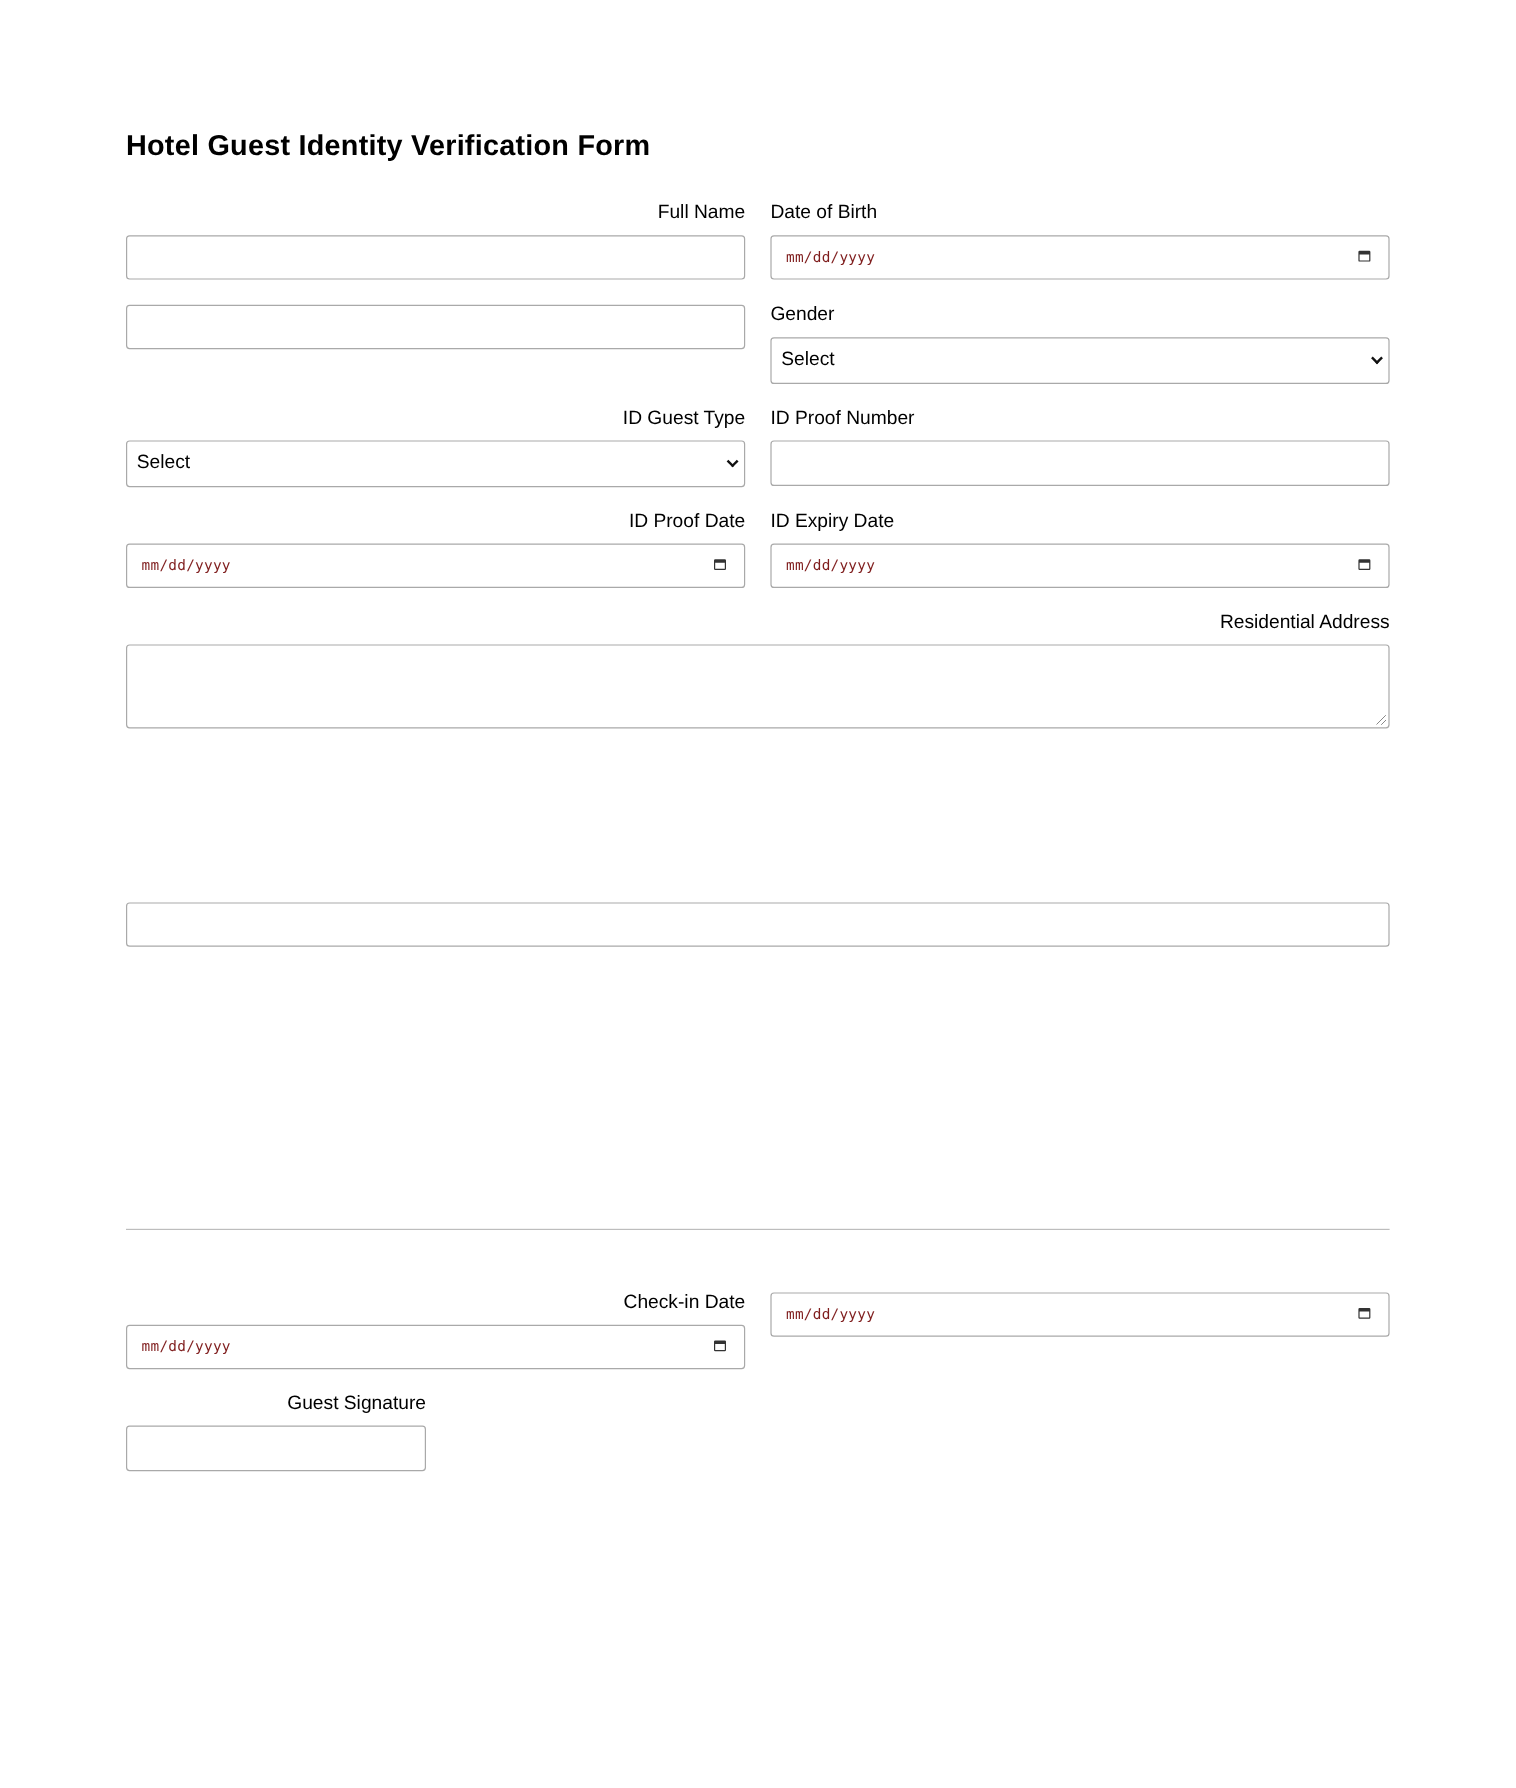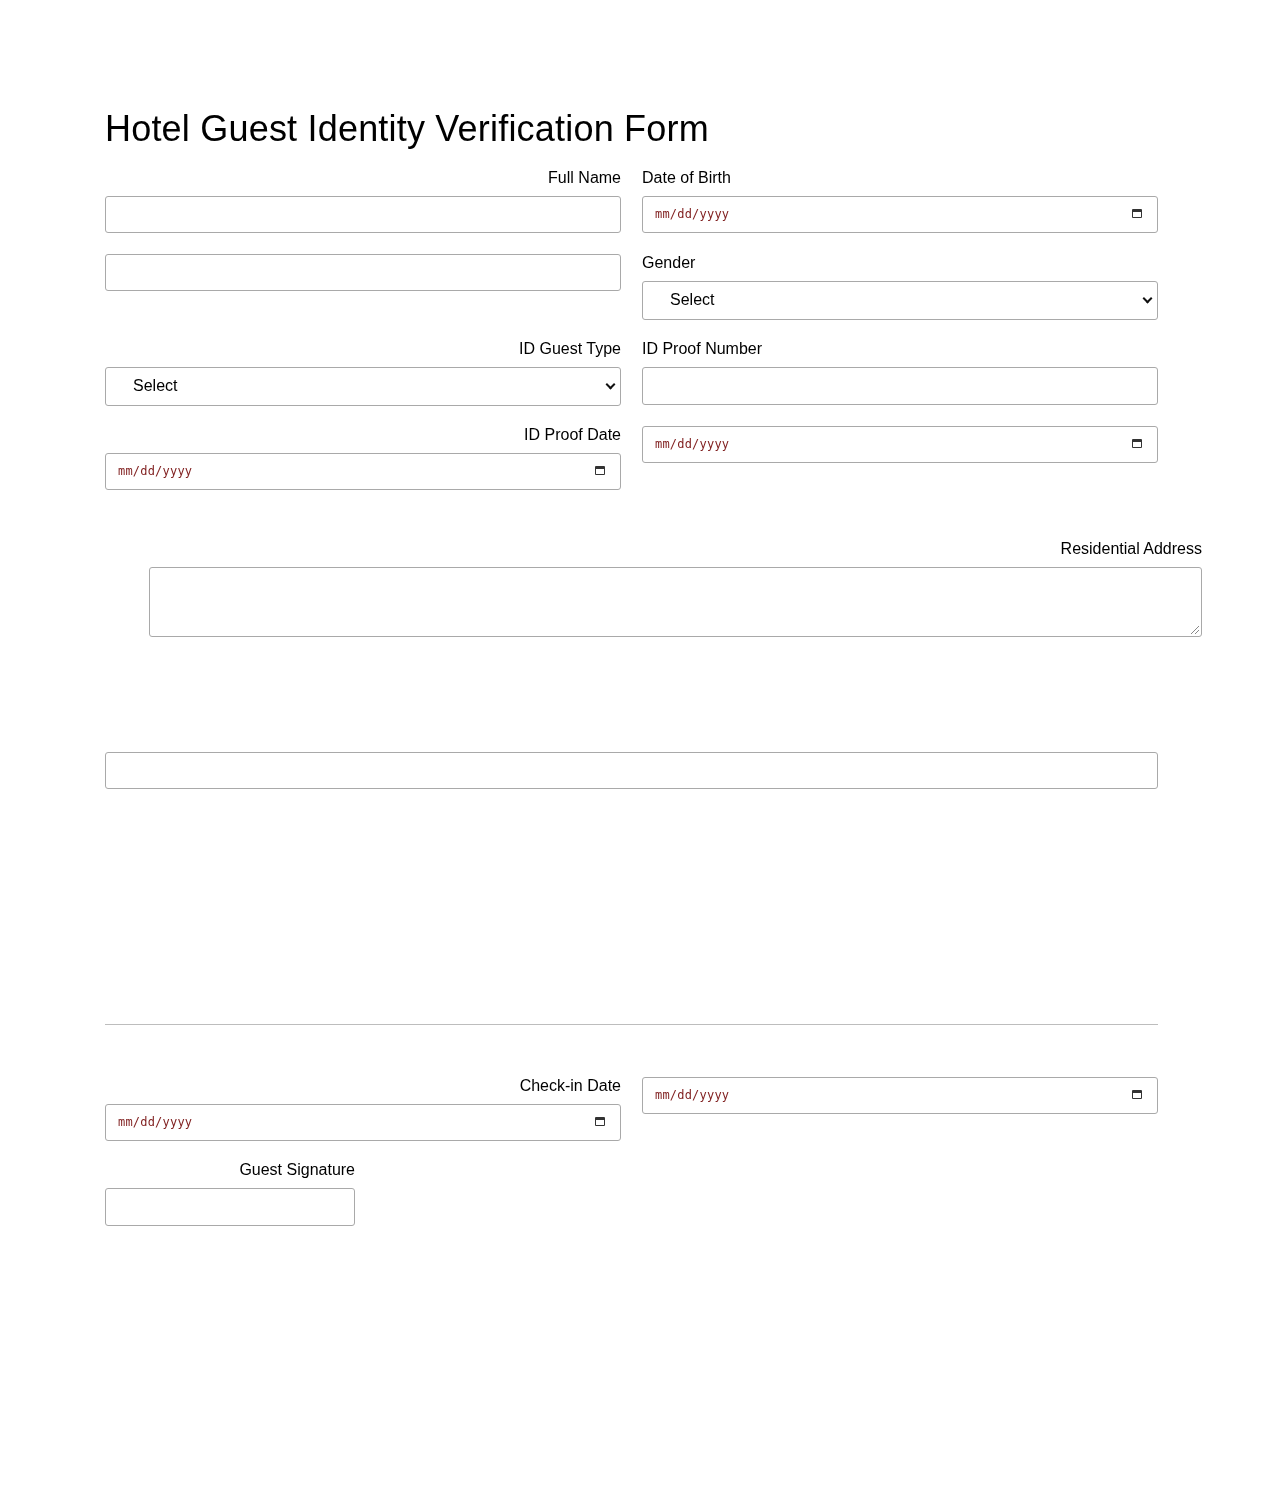--- a/index.html
+++ b/index.html
@@ -1,29 +1,29 @@
 <!DOCTYPE html>
 <html><head>
 <meta charset="utf-8">
 <style>
   html, body { margin: 0; padding: 0; background: #ffffff; }
   body { width: 1263px; height: 1490px; position: relative; font-family: "Liberation Sans", sans-serif; color: #000; }
   .form { position: absolute; left: 105px; top: 0; width: 1053px; }
-  .title { position: absolute; left: 0; top: 108px; margin: 0; font-size: 36px; font-weight: normal; letter-spacing: 0.2px; white-space: nowrap; }
+  .title { position: absolute; left: 0; top: 108px; margin: 0; font-size: 24px; font-weight: bold; letter-spacing: 0.2px; white-space: nowrap; }
   .field { position: absolute; width: 516px; }
   .field.full { width: 1053px; }
   .col-left { left: 0; text-align: right; }
   .col-right { left: 537px; }
   .label { display: block; font-size: 16px; line-height: 18px; height: 18px; margin-bottom: 9px; white-space: nowrap; }
   .box { box-sizing: border-box; width: 100%; height: 37px; border: 1px solid #a9a9a9; border-radius: 3px; background: #fff; position: relative; }
   .box.select { height: 39px; }
   .box.textarea { height: 70px; }
   .date-text { position: absolute; left: 12px; top: 10px; font-family: "DejaVu Sans Mono", monospace; font-size: 12px; color: #7f1d1d; letter-spacing: 0.2px; }
   .cal-icon { position: absolute; right: 15px; top: 12px; width: 10px; height: 9px; border: 1.5px solid #333; border-top-width: 3px; border-radius: 1px; box-sizing: border-box; }
-  .select-text { position: absolute; left: 27px; top: 9px; font-size: 16px; }
+  .select-text { position: absolute; left: 8px; top: 9px; font-size: 16px; }
   .chev { position: absolute; right: 6px; top: 13px; width: 5px; height: 5px; border-right: 2px solid #111; border-bottom: 2px solid #111; transform: rotate(45deg); }
   .resize { position: absolute; right: 2px; bottom: 2px; width: 8px; height: 8px;
     background: linear-gradient(135deg, transparent 45%, #888 45%, #888 52%, transparent 52%, transparent 70%, #888 70%, #888 77%, transparent 77%); }
   .divider { position: absolute; left: 0; top: 1024px; width: 1053px; height: 0; border: 0; border-top: 1px solid #bdbdbd; margin: 0; }
 </style>
 </head>
 <body>
 
 <div class="form">
 
@@ -65,27 +65,28 @@
   </div>
 
   <div class="field col-left" style="top:426px;">
     <label class="label">ID Proof Date</label>
     <div class="box">
       <span class="date-text">mm/dd/yyyy</span>
       <span class="cal-icon"></span>
     </div>
   </div>
   <div class="field col-right" style="top:426px;">
+    <label class="label">ID Expiry Date</label>
     <div class="box">
       <span class="date-text">mm/dd/yyyy</span>
       <span class="cal-icon"></span>
     </div>
   </div>
 
-  <div class="field full col-left" style="top:540px;margin-left:44px;">
+  <div class="field full col-left" style="top:510px;">
     <label class="label">Residential Address</label>
     <div class="box textarea">
       <span class="resize"></span>
     </div>
   </div>
 
   <div class="field full col-left" style="top:752px;">
     <div class="box"></div>
   </div>
 

